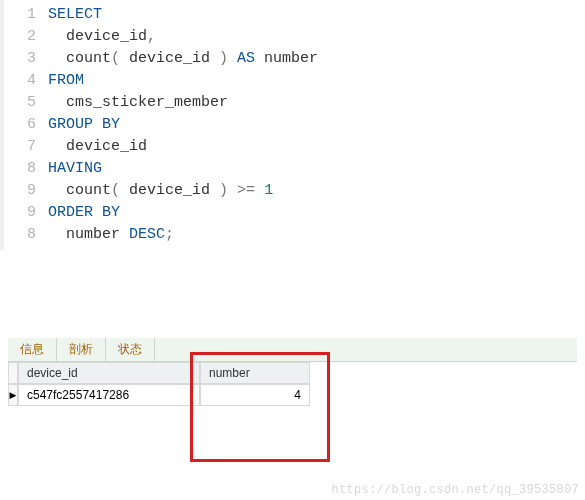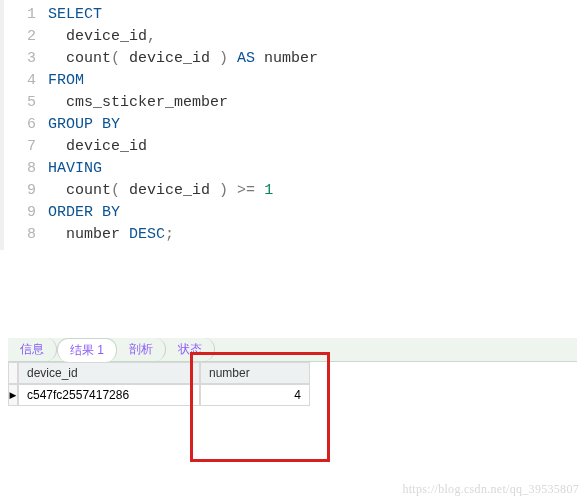--- a/index.html
+++ b/index.html
@@ -45,24 +45,23 @@
     }
     .tabs {
       display: flex;
       border-bottom: 1px solid #c9d8cc;
       background: #eef5ef;
       font-family: "Microsoft YaHei", Arial, sans-serif;
       font-size: 12px;
     }
     .tab {
       padding: 3px 12px;
-      color: #8b5cf6;
+      color: #a16207;
       border-right: 1px solid #d0d0d0;
       cursor: pointer;
-      border-radius: 11px;
     }
     .tab.active {
       background: #fff;
       border-top: 1px solid #c9d8cc;
       border-left: 1px solid #c9d8cc;
       border-right: 1px solid #c9d8cc;
       margin-bottom: -1px;
     }
     .grid {
       font-family: Arial, sans-serif;
@@ -103,21 +102,21 @@
       left: 190px;
       top: 352px;
       width: 140px;
       height: 110px;
     }
     .watermark {
       position: absolute;
       bottom: 3px;
       right: 6px;
       color: #d8d8d8;
-      font-family: Liberation Serif, serif;
+      font-family: Liberation Mono, monospace;
       font-size: 12px;
       letter-spacing: 0.3px;
     }
     .gutter-line, .code-line { height: 22px; }
   </style>
 </head>
 <body>
 
 <div class="code-area">
   <div class="gutter">
@@ -132,21 +131,20 @@
       <div class="gutter-line">9</div>
       <div class="gutter-line">9</div>
       <div class="gutter-line">8</div>
     </div>
   <div class="code"><div class="code-line"><span class="kw">SELECT</span></div><div class="code-line">  device_id<span class="op">,</span></div><div class="code-line">  count<span class="op">(</span> device_id <span class="op">)</span> <span class="kw">AS</span> number</div><div class="code-line"><span class="kw">FROM</span></div><div class="code-line">  cms_sticker_member</div><div class="code-line"><span class="kw">GROUP</span> <span class="kw">BY</span></div><div class="code-line">  device_id</div><div class="code-line"><span class="kw">HAVING</span></div><div class="code-line">  count<span class="op">(</span> device_id <span class="op">)</span> <span class="op">&gt;=</span> <span class="num">1</span></div><div class="code-line"><span class="kw">ORDER</span> <span class="kw">BY</span></div><div class="code-line">  number <span class="kw">DESC</span><span class="op">;</span></div></div>
 </div>
 
 <div class="panel-wrap">
   <div class="tabs">
       <div class="tab">信息</div>
-      <div class="tab active">结果 1</div>
       <div class="tab">剖析</div>
       <div class="tab">状态</div>
     </div>
   <div class="grid">
       <div class="grid-header">
         <div class="row-marker"></div>
         <div class="grid-hcell col-device">device_id</div>
         <div class="grid-hcell col-number">number</div>
       </div>
       <div class="grid-row">

